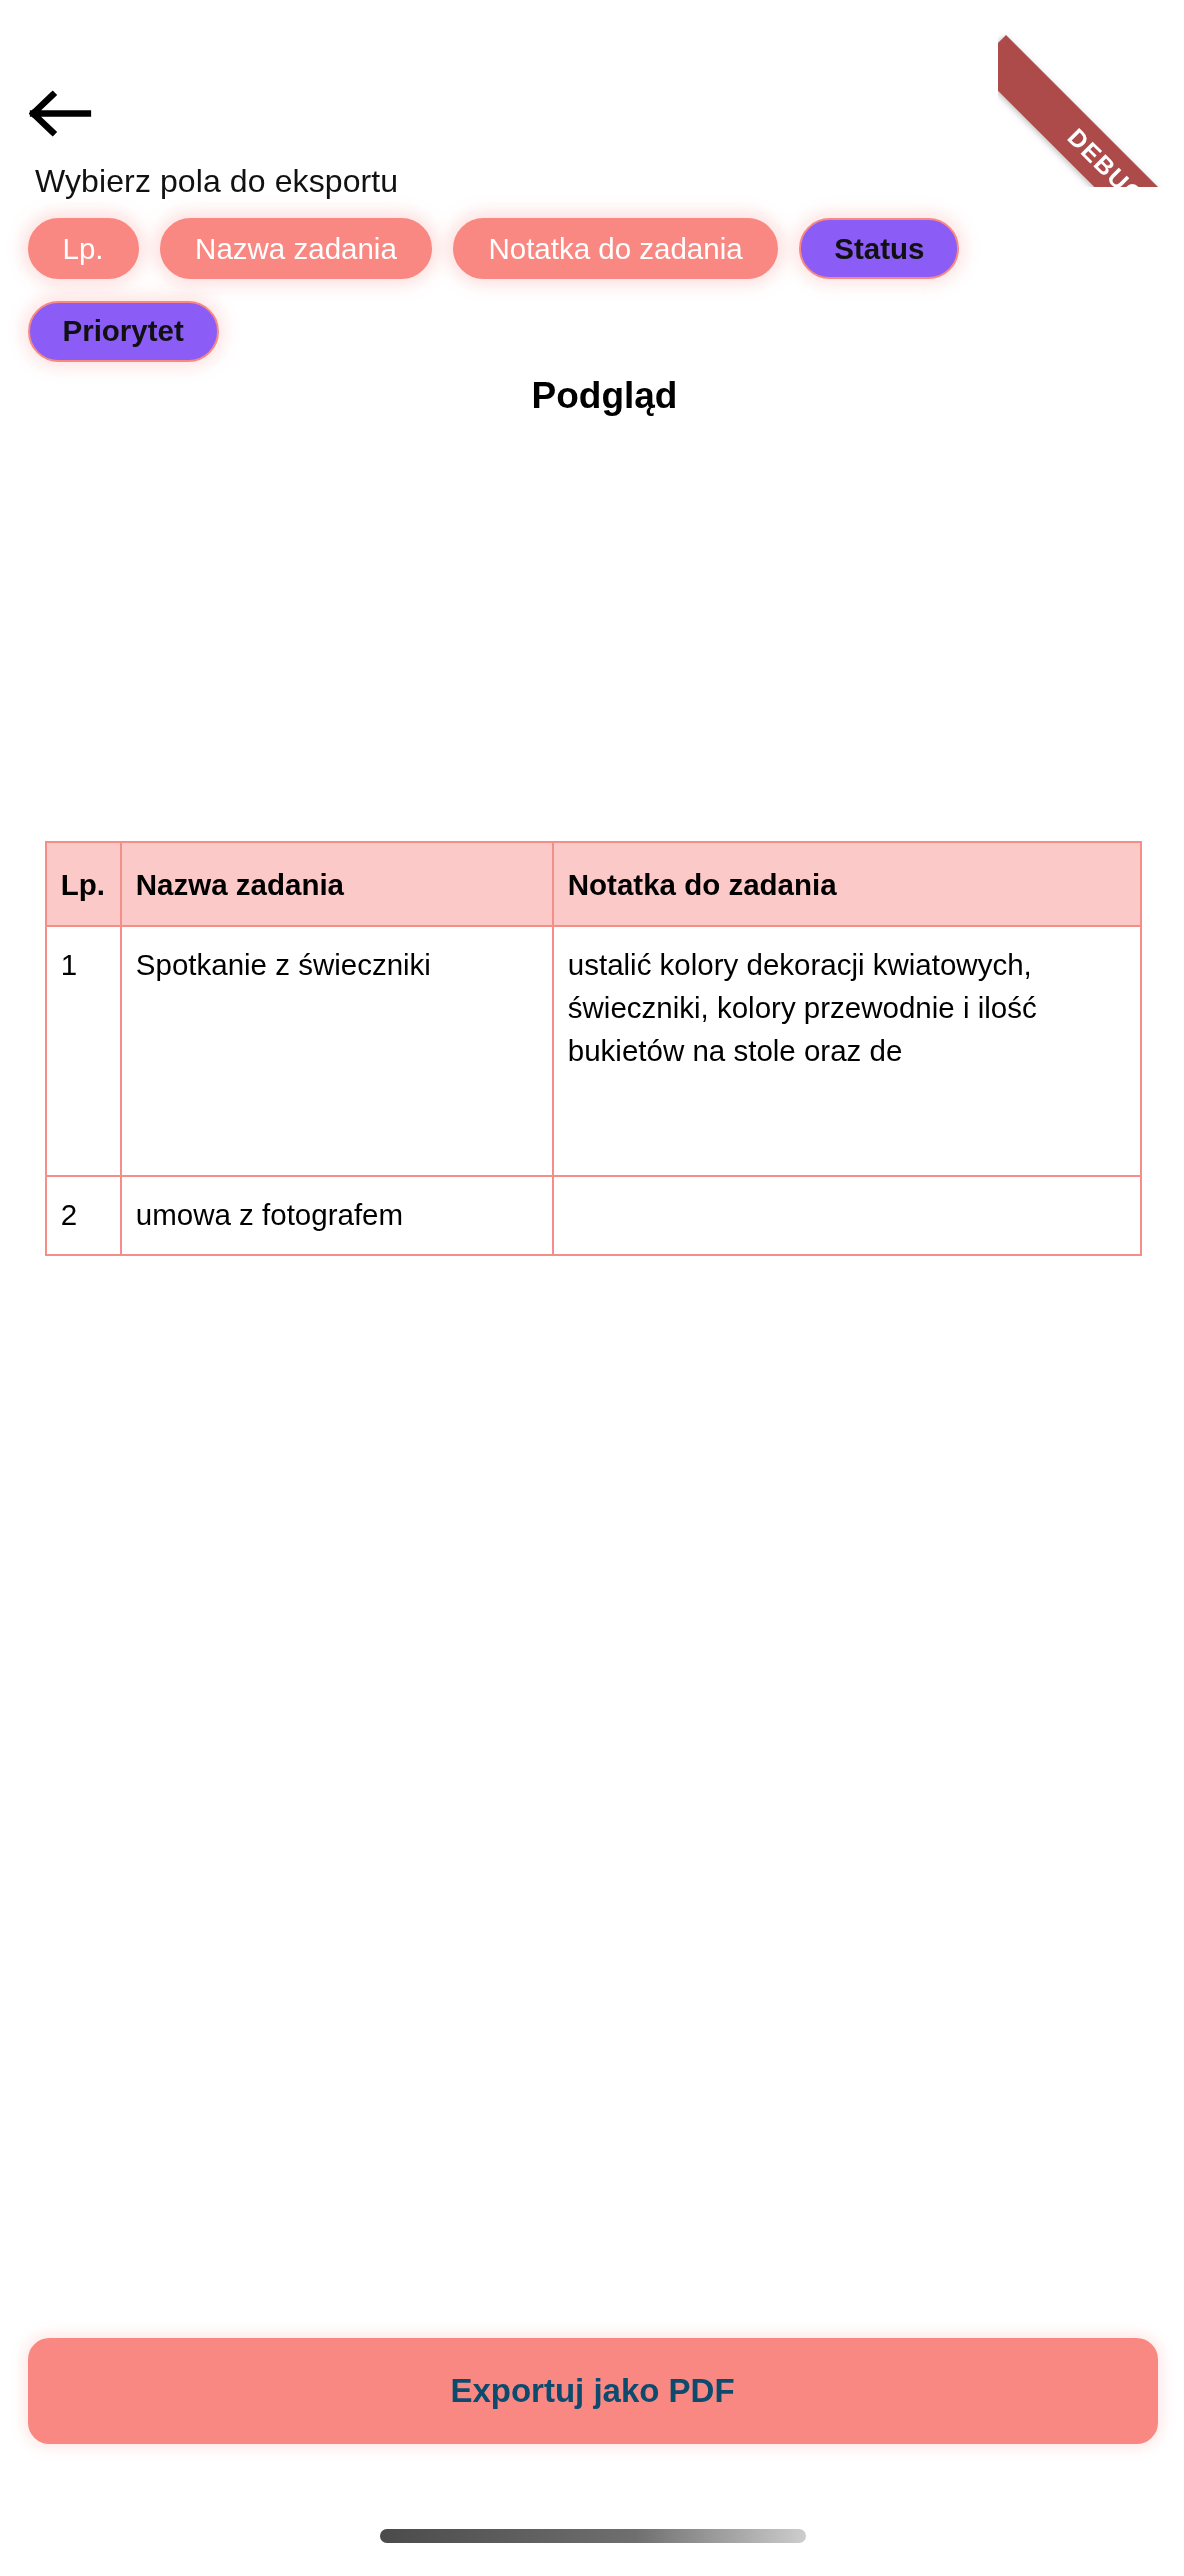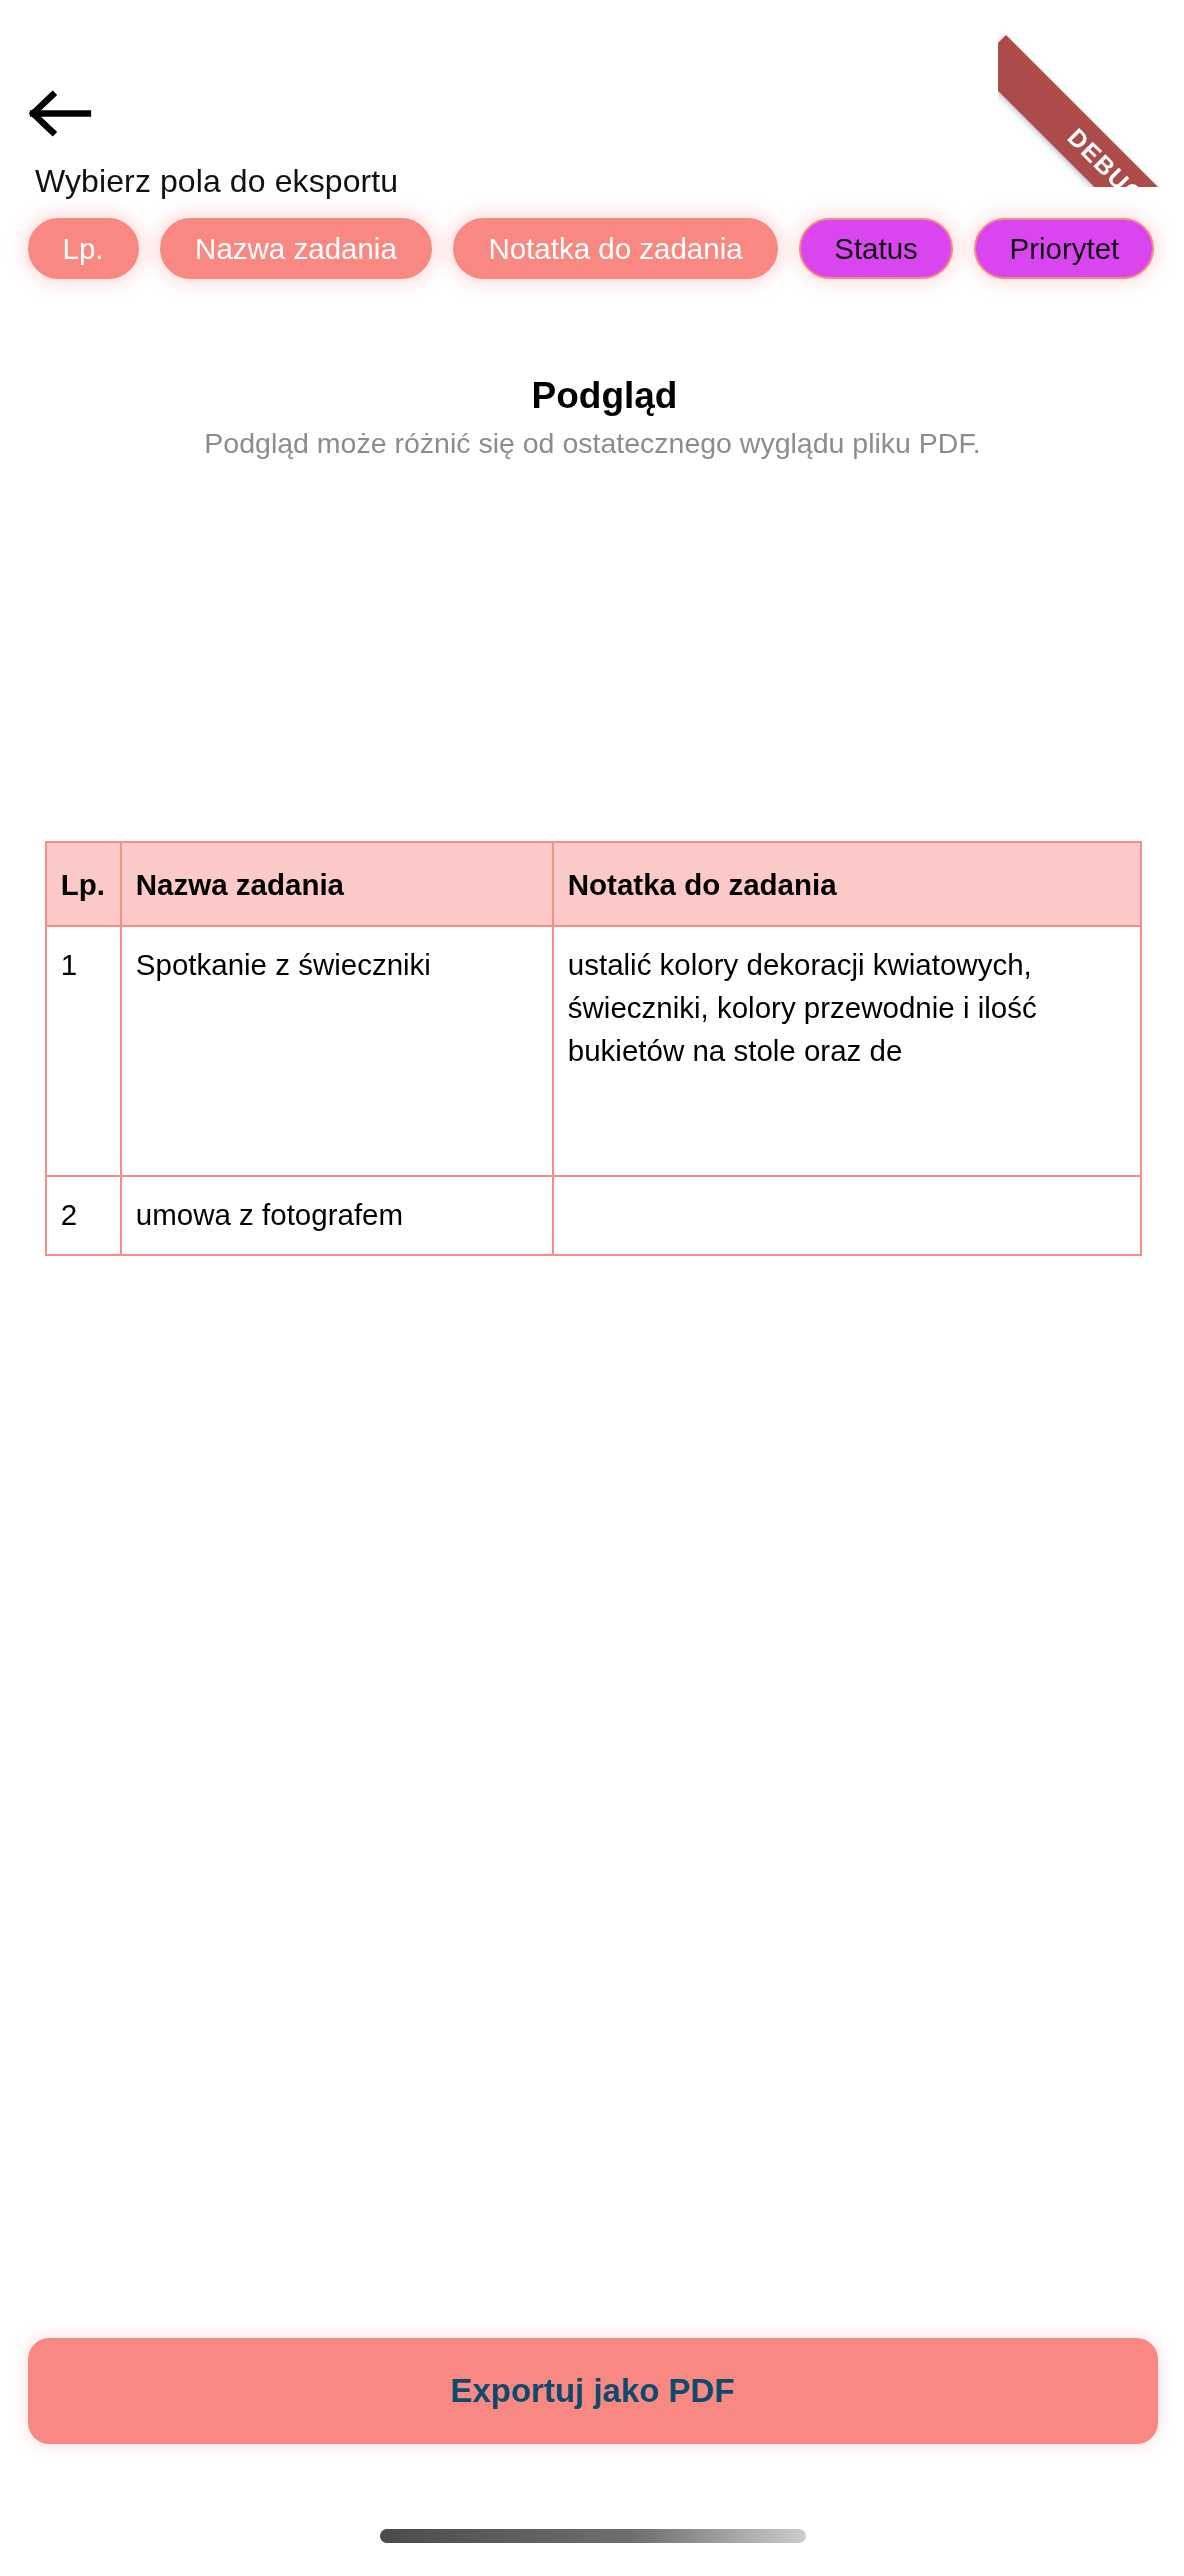--- a/index.html
+++ b/index.html
@@ -152,24 +152,25 @@
     font-size: 29.5px;
     white-space: nowrap;
   }
   .chip.selected {
     background: #F98882;
     color: #ffffff;
     border: 2px solid #F98882;
     box-shadow: 0 0 15.7px 5.9px rgba(249,136,130,0.26);
   }
   .chip.unselected {
-    background: #d946ef;
+    background: #8b5cf6;
     color: #111111;
     border: 2.5px solid #F98882;
     box-shadow: 0 0 15.7px 5.9px rgba(249,136,130,0.22);
+    font-weight: bold;
   }
 
   
   #preview-title {
     position: absolute;
     left: 0; top: 375px;
     width: 1185px;
     text-align: center;
     font-size: 37px;
     font-weight: 700;
@@ -283,21 +284,20 @@
 
   <div id="chips">
     <div class="chip selected">Lp.</div>
     <div class="chip selected">Nazwa zadania</div>
     <div class="chip selected">Notatka do zadania</div>
     <div class="chip unselected">Status</div>
     <div class="chip unselected">Priorytet</div>
   </div>
 
   <div id="preview-title">Podgląd</div>
-  <div id="preview-sub">Podgląd może różnić się od ostatecznego wyglądu pliku PDF.</div>
 
   <table id="preview-table">
     <colgroup>
       <col class="col-lp">
         <col class="col-name">
         <col class="col-note">
     </colgroup>
     <thead>
       <tr>
         <th>Lp.</th>

